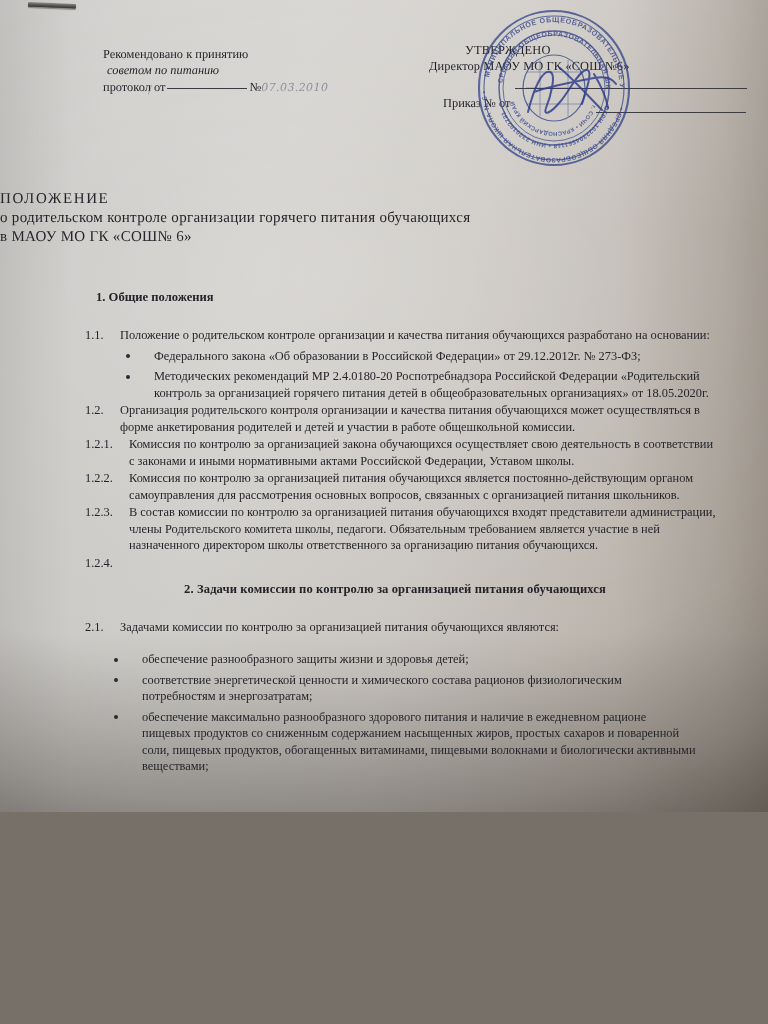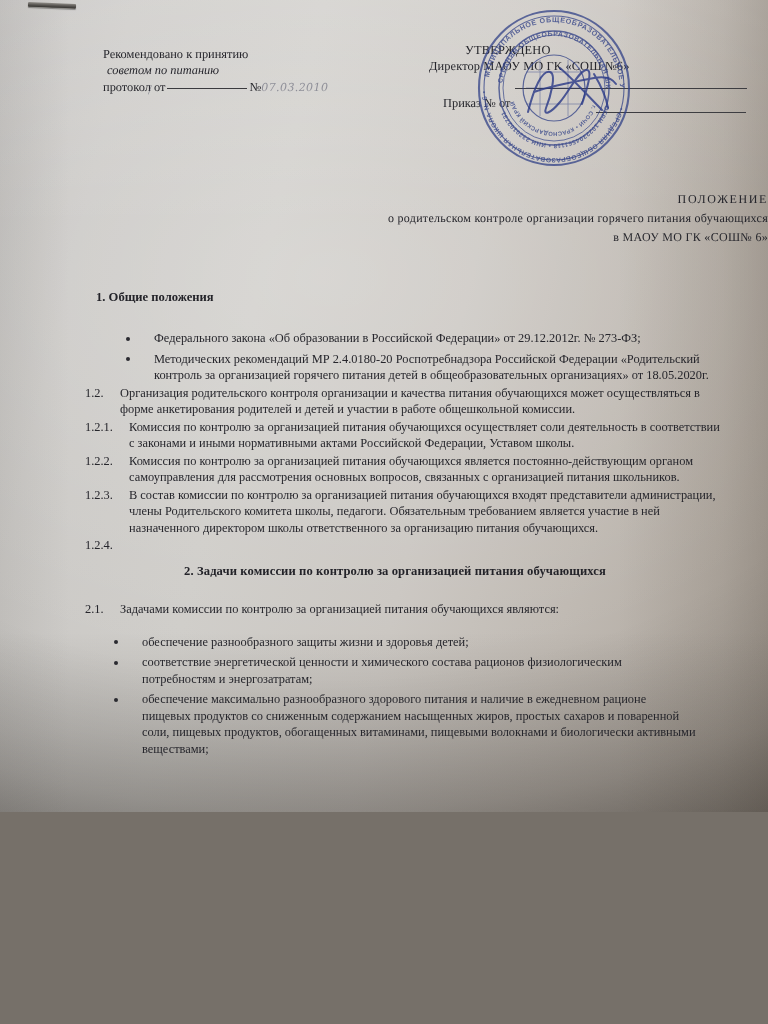--- a/index.html
+++ b/index.html
@@ -136,22 +136,22 @@
     position: absolute;
     left: 520px; top: 58px;
     width: 104px; height: 64px;
     pointer-events: none;
     opacity: 0.95;
   }
 
   
   #doc-title {
     left: 0; top: 190px; width: 768px;
-    text-align: right;
-    font-size: 12px;
+    text-align: left;
+    font-size: 15px;
     line-height: 19.2px;
     letter-spacing: 0.3px;
   }
   #doc-title .t1 { letter-spacing: 1.6px; }
 
   
   #body-content {
     position: absolute;
     left: 0; top: 289px;
     width: 768px;
@@ -307,32 +307,35 @@
     <div class="t1">ПОЛОЖЕНИЕ</div>
     <div>о родительском контроле организации горячего питания обучающихся</div>
     <div>в МАОУ МО ГК «СОШ№ 6»</div>
   </div>
 
   <div id="body-content">
 
     <div class="sec-head">1. Общие положения</div>
     <div class="spacer-20"></div>
 
+    <div class="para">
+      <span class="num">1.1.</span><span>Положение о родительском контроле организации и качества питания обучающихся разработано на основании:</span>
+    </div>
 
     <ul class="bullets">
       <li>Федерального закона «Об образовании в Российской Федерации» от 29.12.2012г. № 273-ФЗ;</li>
       <li>Методических рекомендаций МР 2.4.0180-20 Роспотребнадзора Российской Федерации «Родительский контроль за организацией горячего питания детей в общеобразовательных организациях» от 18.05.2020г.</li>
     </ul>
 
     <div class="para">
       <span class="num">1.2.</span><span>Организация родительского контроля организации и качества питания обучающихся может осуществляться в форме анкетирования родителей и детей и участии в работе общешкольной комиссии.</span>
     </div>
 
     <div class="para lvl3">
-      <span class="num">1.2.1.</span><span>Комиссия по контролю за организацией питания обучающихся осуществляет соли деятельность в соответствии с законами и иными нормативными актами Российской Федерации, Уставом школы.</span>
+      <span class="num">1.2.1.</span><span>Комиссия по контролю за организацией закона обучающихся осуществляет свою деятельность в соответствии с законами и иными нормативными актами Российской Федерации, Уставом школы.</span>
     </div>
 
     <div class="para lvl3">
       <span class="num">1.2.2.</span><span>Комиссия по контролю за организацией питания обучающихся является постоянно-действующим органом самоуправления для рассмотрения основных вопросов, связанных с организацией питания школьников.</span>
     </div>
 
     <div class="para lvl3">
       <span class="num">1.2.3.</span><span>В состав комиссии по контролю за организацией питания обучающихся входят представители администрации, члены Родительского комитета школы, педагоги. Обязательным требованием является участие в ней назначенного директором школы ответственного за организацию питания обучающихся.</span>
     </div>
 

